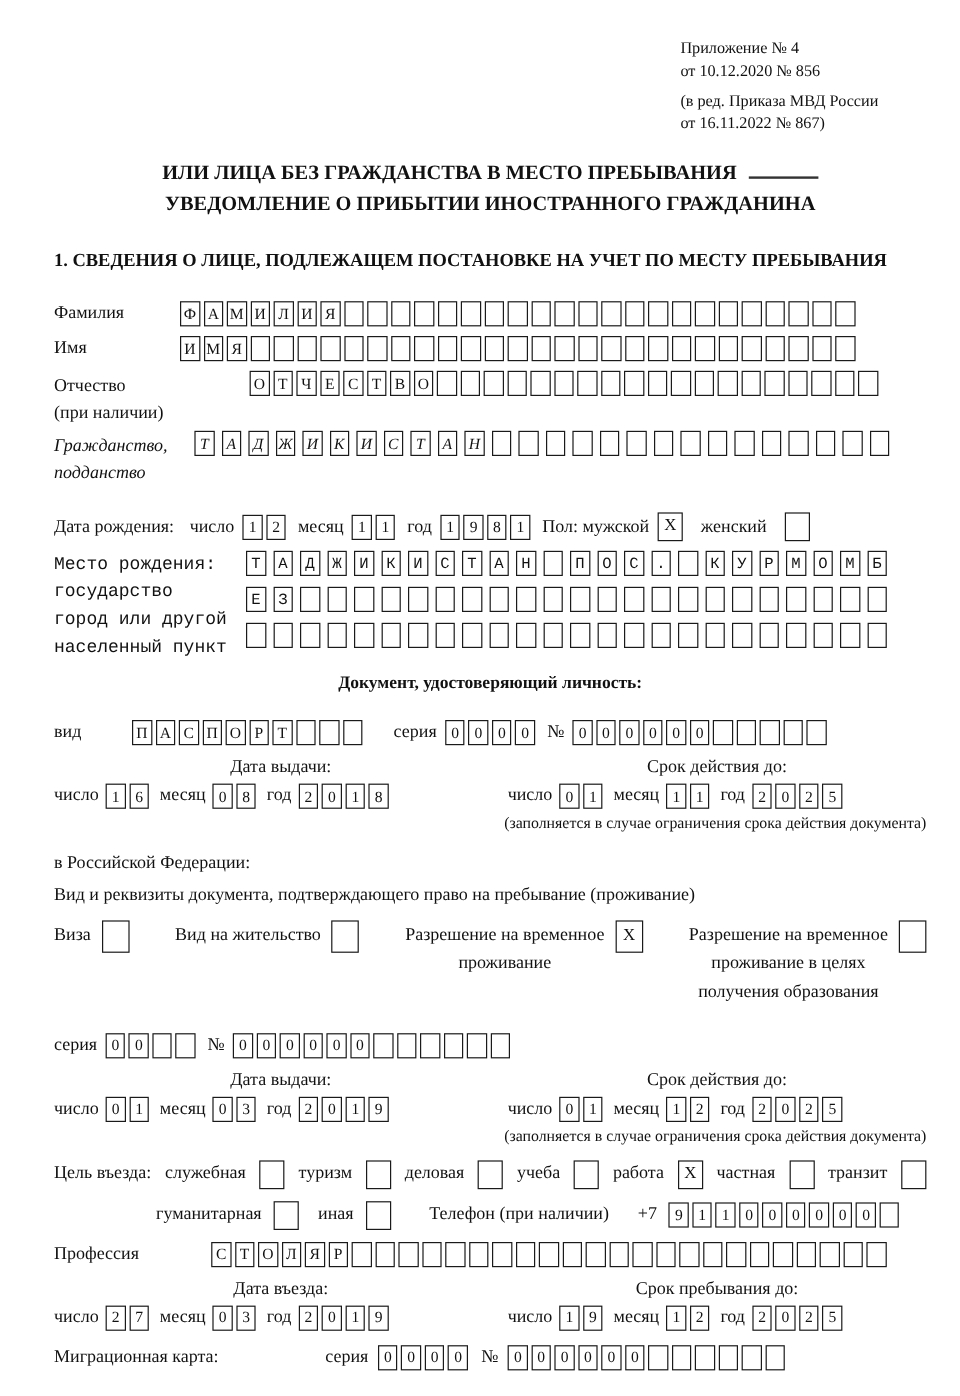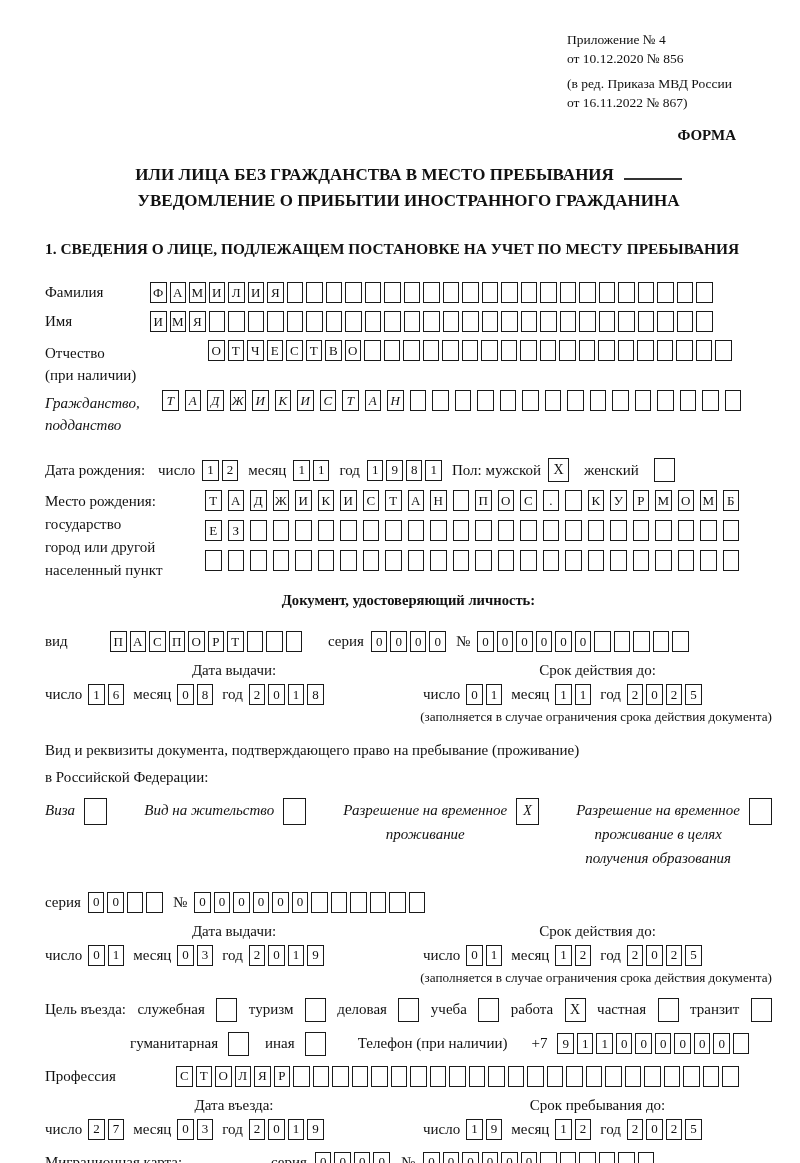--- a/index.html
+++ b/index.html
@@ -22,39 +22,39 @@
   .cells{display:inline-flex;flex-wrap:nowrap;}
   .cell{flex:0 0 auto;width:14.5px;height:19px;border:1.6px solid #1a1a1a;margin-right:3px;
         display:inline-flex;align-items:center;justify-content:center;font-size:13px;}
   .sparse .cell{margin-right:6px;}
   .cb{flex:0 0 auto;display:inline-flex;width:19px;height:22px;border:1.6px solid #1a1a1a;
       align-items:center;justify-content:center;font-size:14px;}
   .cb-lg{width:21px;height:25px;}
 
   .w-fam{width:84px;} .w-name{width:84px;} .w-pat{width:142px;} .w-cit{width:96px;}
 
-  .bp{display:flex;margin-top:8px;}
+  .bp{display:flex;margin-top:8px;font-family:Liberation Mono, monospace;}
   .bp-labels{flex:0 0 160px;line-height:23px;}
   .bp-rows .cells{margin-bottom:9px;}
 
   .inline-row{display:flex;align-items:center;margin-top:22px;}
   .inline-row > *{margin-right:7px;}
 
   .doc-head{text-align:center;font-weight:bold;font-size:14.6px;margin-top:10px;}
 
   .dates{display:flex;margin-top:10px;}
   .dg-left{width:52%;} .dg-right{width:48%;}
   .dhead{text-align:center;margin-bottom:5px;}
   .drow{display:flex;align-items:center;}
   .drow > *{margin-right:6px;}
   .note{font-size:13.2px;text-align:right;margin-top:4px;}
 
   .intro{margin-top:12px;line-height:1.75;}
 
-  .opts{display:flex;align-items:flex-start;justify-content:space-between;margin-top:8px;font-style:italic;}
+  .opts{display:flex;align-items:flex-start;justify-content:space-between;margin-top:8px;}
   .opt{display:flex;align-items:flex-start;}
   .opt .cb{margin-left:9px;}
   .opt-lines{display:block;text-align:center;line-height:24px;}
   .ol{display:block;}
 
   .purpose-row{display:flex;align-items:center;justify-content:space-between;margin-top:12px;}
   .purpose-row2{display:flex;align-items:center;margin-top:10px;margin-left:85px;}
   .purpose-row2 > *{margin-right:10px;}
   .plbl{flex:0 0 auto;}
   .phone-pref{margin-left:14px;font-size:15px;}
@@ -74,21 +74,20 @@
     <div>
       <div>Приложение № 4</div>
       <div>от 10.12.2020 № 856</div>
     </div>
     <div class="grp2">
       <div>(в ред. Приказа МВД России</div>
       <div>от 16.11.2022 № 867)</div>
     </div>
   </div>
 
-  <div class="form-word">ФОРМА</div>
 
   <div class="title">
     <div><span>ИЛИ ЛИЦА БЕЗ ГРАЖДАНСТВА В МЕСТО ПРЕБЫВАНИЯ</span><span class="uline"></span></div>
     <div>УВЕДОМЛЕНИЕ О ПРИБЫТИИ ИНОСТРАННОГО ГРАЖДАНИНА</div>
   </div>
 
   <div class="sec-head">1. СВЕДЕНИЯ О ЛИЦЕ, ПОДЛЕЖАЩЕМ ПОСТАНОВКЕ НА УЧЕТ ПО МЕСТУ ПРЕБЫВАНИЯ</div>
 
   <div class="row" style="margin-top:24px;">
     <span class="lbl w-fam">Фамилия</span>
@@ -426,22 +425,22 @@
             <span class="cell">0</span>
             <span class="cell">2</span>
             <span class="cell">5</span>
           </span>
       </div>
     </div>
   </div>
   <div class="note">(заполняется в случае ограничения срока действия документа)</div>
 
   <div class="intro">
+    <div>в Российской Федерации:</div>
     <div>Вид и реквизиты документа, подтверждающего право на пребывание (проживание)</div>
-    <div>в Российской Федерации:</div>
   </div>
 
   <div class="opts">
     <div class="opt">
       <span class="opt-lines">
           <span class="ol">Виза</span>
         </span>
       <span class="cb cb-lg"></span>
     </div>
     <div class="opt">

